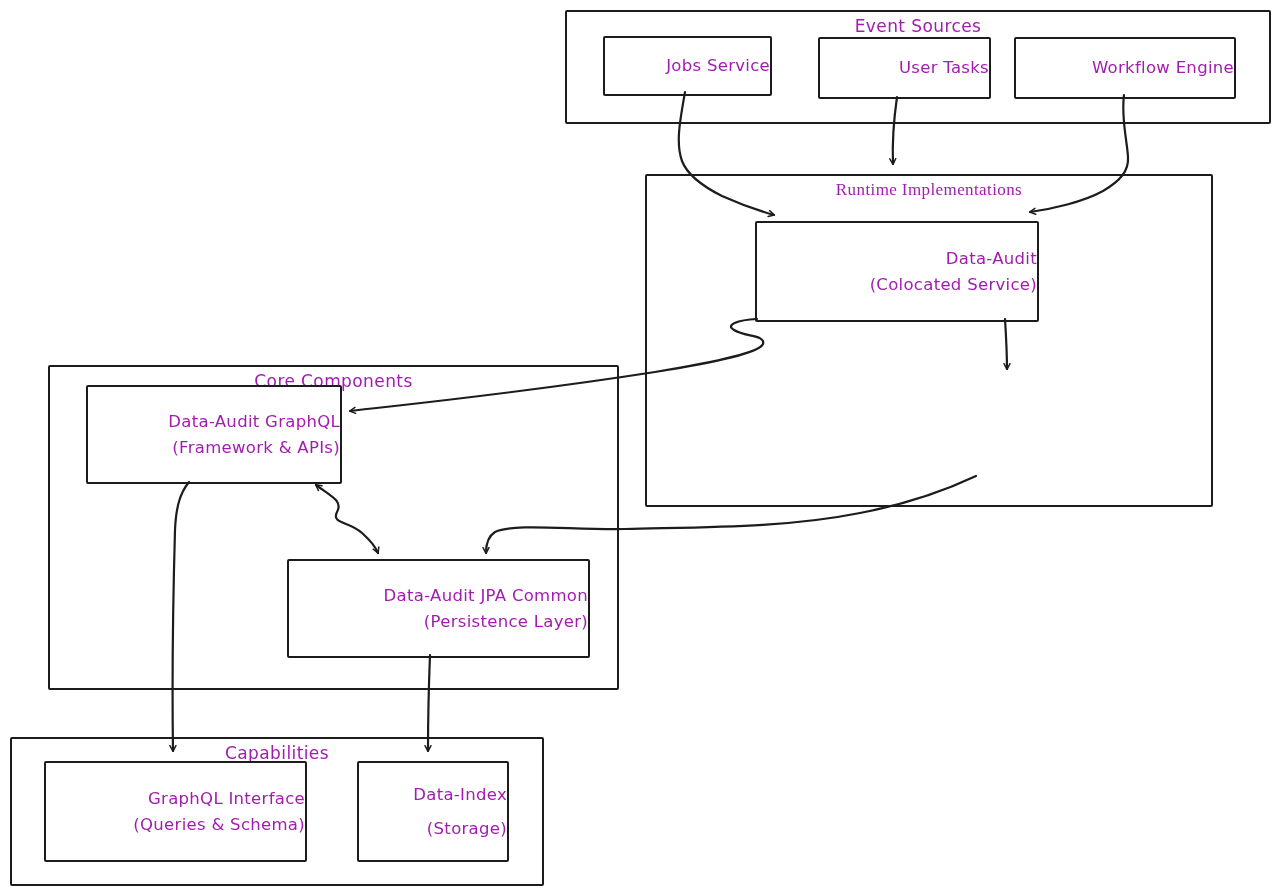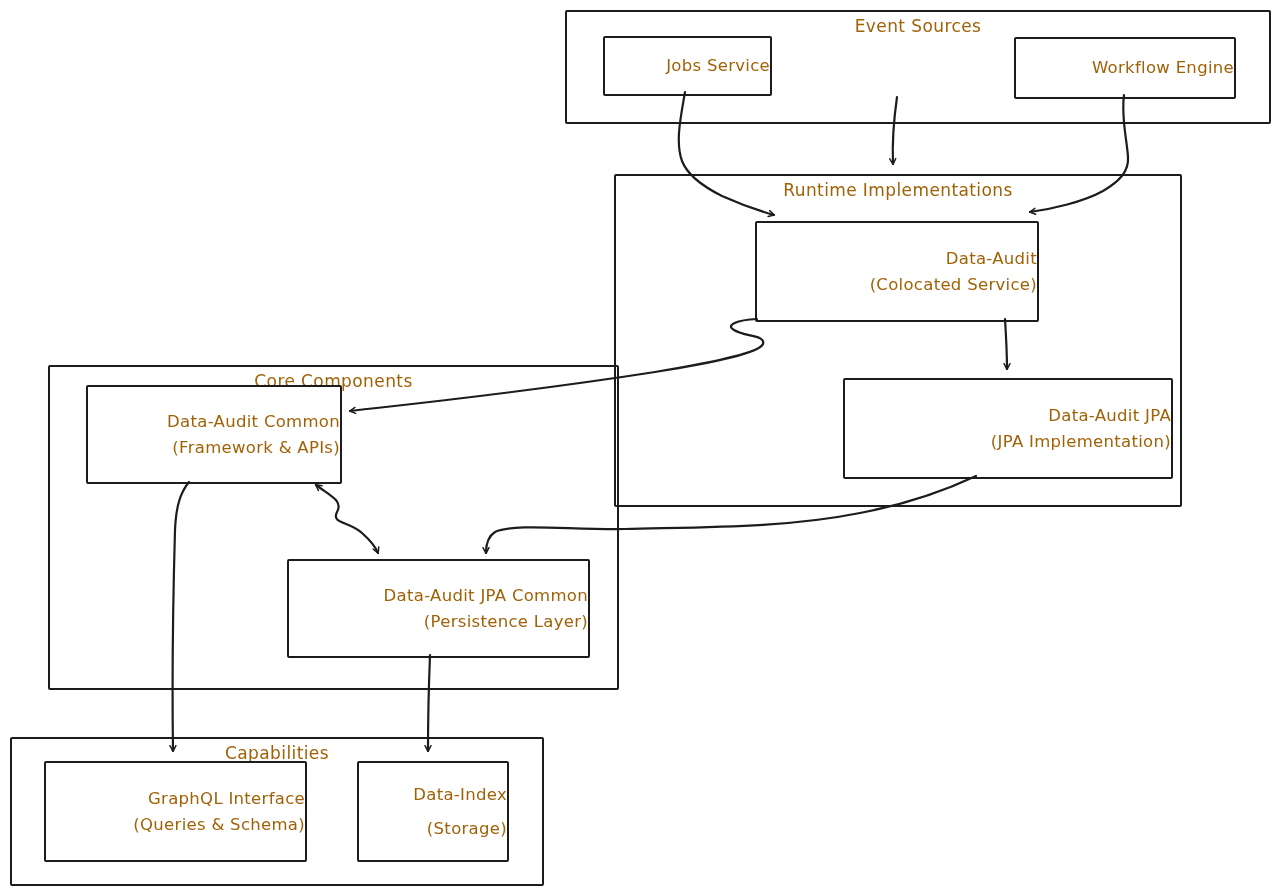--- a/index.html
+++ b/index.html
@@ -1,37 +1,37 @@
 <!DOCTYPE html>
 <html><head>
 <meta charset="utf-8">
 <style>
   html,body{margin:0;padding:0;background:#ffffff;}
   .canvas{
     position:relative;width:1280px;height:896px;background:#ffffff;
-    font-family:"DejaVu Sans", sans-serif;color:#a16207;overflow:hidden;
+    font-family:"DejaVu Sans", sans-serif;color:#a21caf;overflow:hidden;
   }
   .group{
     position:absolute;border:2px solid #1c1c1c;background:transparent;
     border-radius:2px;
   }
   .group-title{
     position:absolute;top:4px;left:0;width:100%;text-align:center;
     font-size:17px;letter-spacing:0.4px;white-space:nowrap;
   }
   .node{
     position:absolute;border:2px solid #1c1c1c;background:#ffffff;
     display:flex;flex-direction:column;align-items:flex-end;justify-content:center;
     text-align:center;border-radius:2px;line-height:1.55;
   }
   .node .label{font-size:16.5px;letter-spacing:0.3px;white-space:nowrap;}
   .node .sublabel{font-size:16.5px;letter-spacing:0.3px;white-space:nowrap;}
   
   #g-event-sources{left:565px;top:10px;width:702px;height:110px;}
-  #g-runtime{left:614px;top:174px;width:564px;height:329px;}
+  #g-runtime{left:645px;top:174px;width:564px;height:329px;font-family:Liberation Serif, serif;}
   #g-core{left:48px;top:359px;width:567px;height:321px;margin-top:6px;}
   #g-capabilities{left:10px;top:737px;width:530px;height:145px;}
   
   #n-jobs-service{left:603px;top:36px;width:165px;height:56px;}
   #n-user-tasks{left:818px;top:37px;width:169px;height:58px;}
   #n-workflow-engine{left:1014px;top:37px;width:218px;height:58px;}
   #n-data-audit{left:755px;top:221px;width:280px;height:97px;}
   #n-data-audit-jpa{left:843px;top:378px;width:326px;height:97px;}
   #n-data-audit-common{left:86px;top:385px;width:252px;height:95px;}
   #n-data-audit-jpa-common{left:287px;top:559px;width:299px;height:95px;}
@@ -59,37 +59,36 @@
   </div>
 
   <div class="group" id="g-capabilities">
     <span class="group-title">Capabilities</span>
   </div>
 
   <div class="node" id="n-jobs-service">
     <span class="label">Jobs Service</span>
   </div>
 
+  <div class="node" id="n-user-tasks">
+    <span class="label">User Tasks</span>
+  </div>
 
   <div class="node" id="n-data-audit">
     <span class="label">Data-Audit</span>
     <span class="sublabel">(Colocated Service)</span>
   </div>
 
   <div class="node" id="n-workflow-engine">
     <span class="label">Workflow Engine</span>
   </div>
 
-  <div class="node" id="n-data-audit-jpa">
-    <span class="label">Data-Audit JPA</span>
-    <span class="sublabel">(JPA Implementation)</span>
-  </div>
 
   <div class="node" id="n-data-audit-common">
-    <span class="label">Data-Audit Common</span>
+    <span class="label">Data-Audit GraphQL</span>
     <span class="sublabel">(Framework &amp; APIs)</span>
   </div>
 
   <div class="node" id="n-data-audit-jpa-common">
     <span class="label">Data-Audit JPA Common</span>
     <span class="sublabel">(Persistence Layer)</span>
   </div>
 
   <div class="node" id="n-graphql-interface">
     <span class="label">GraphQL Interface</span>

